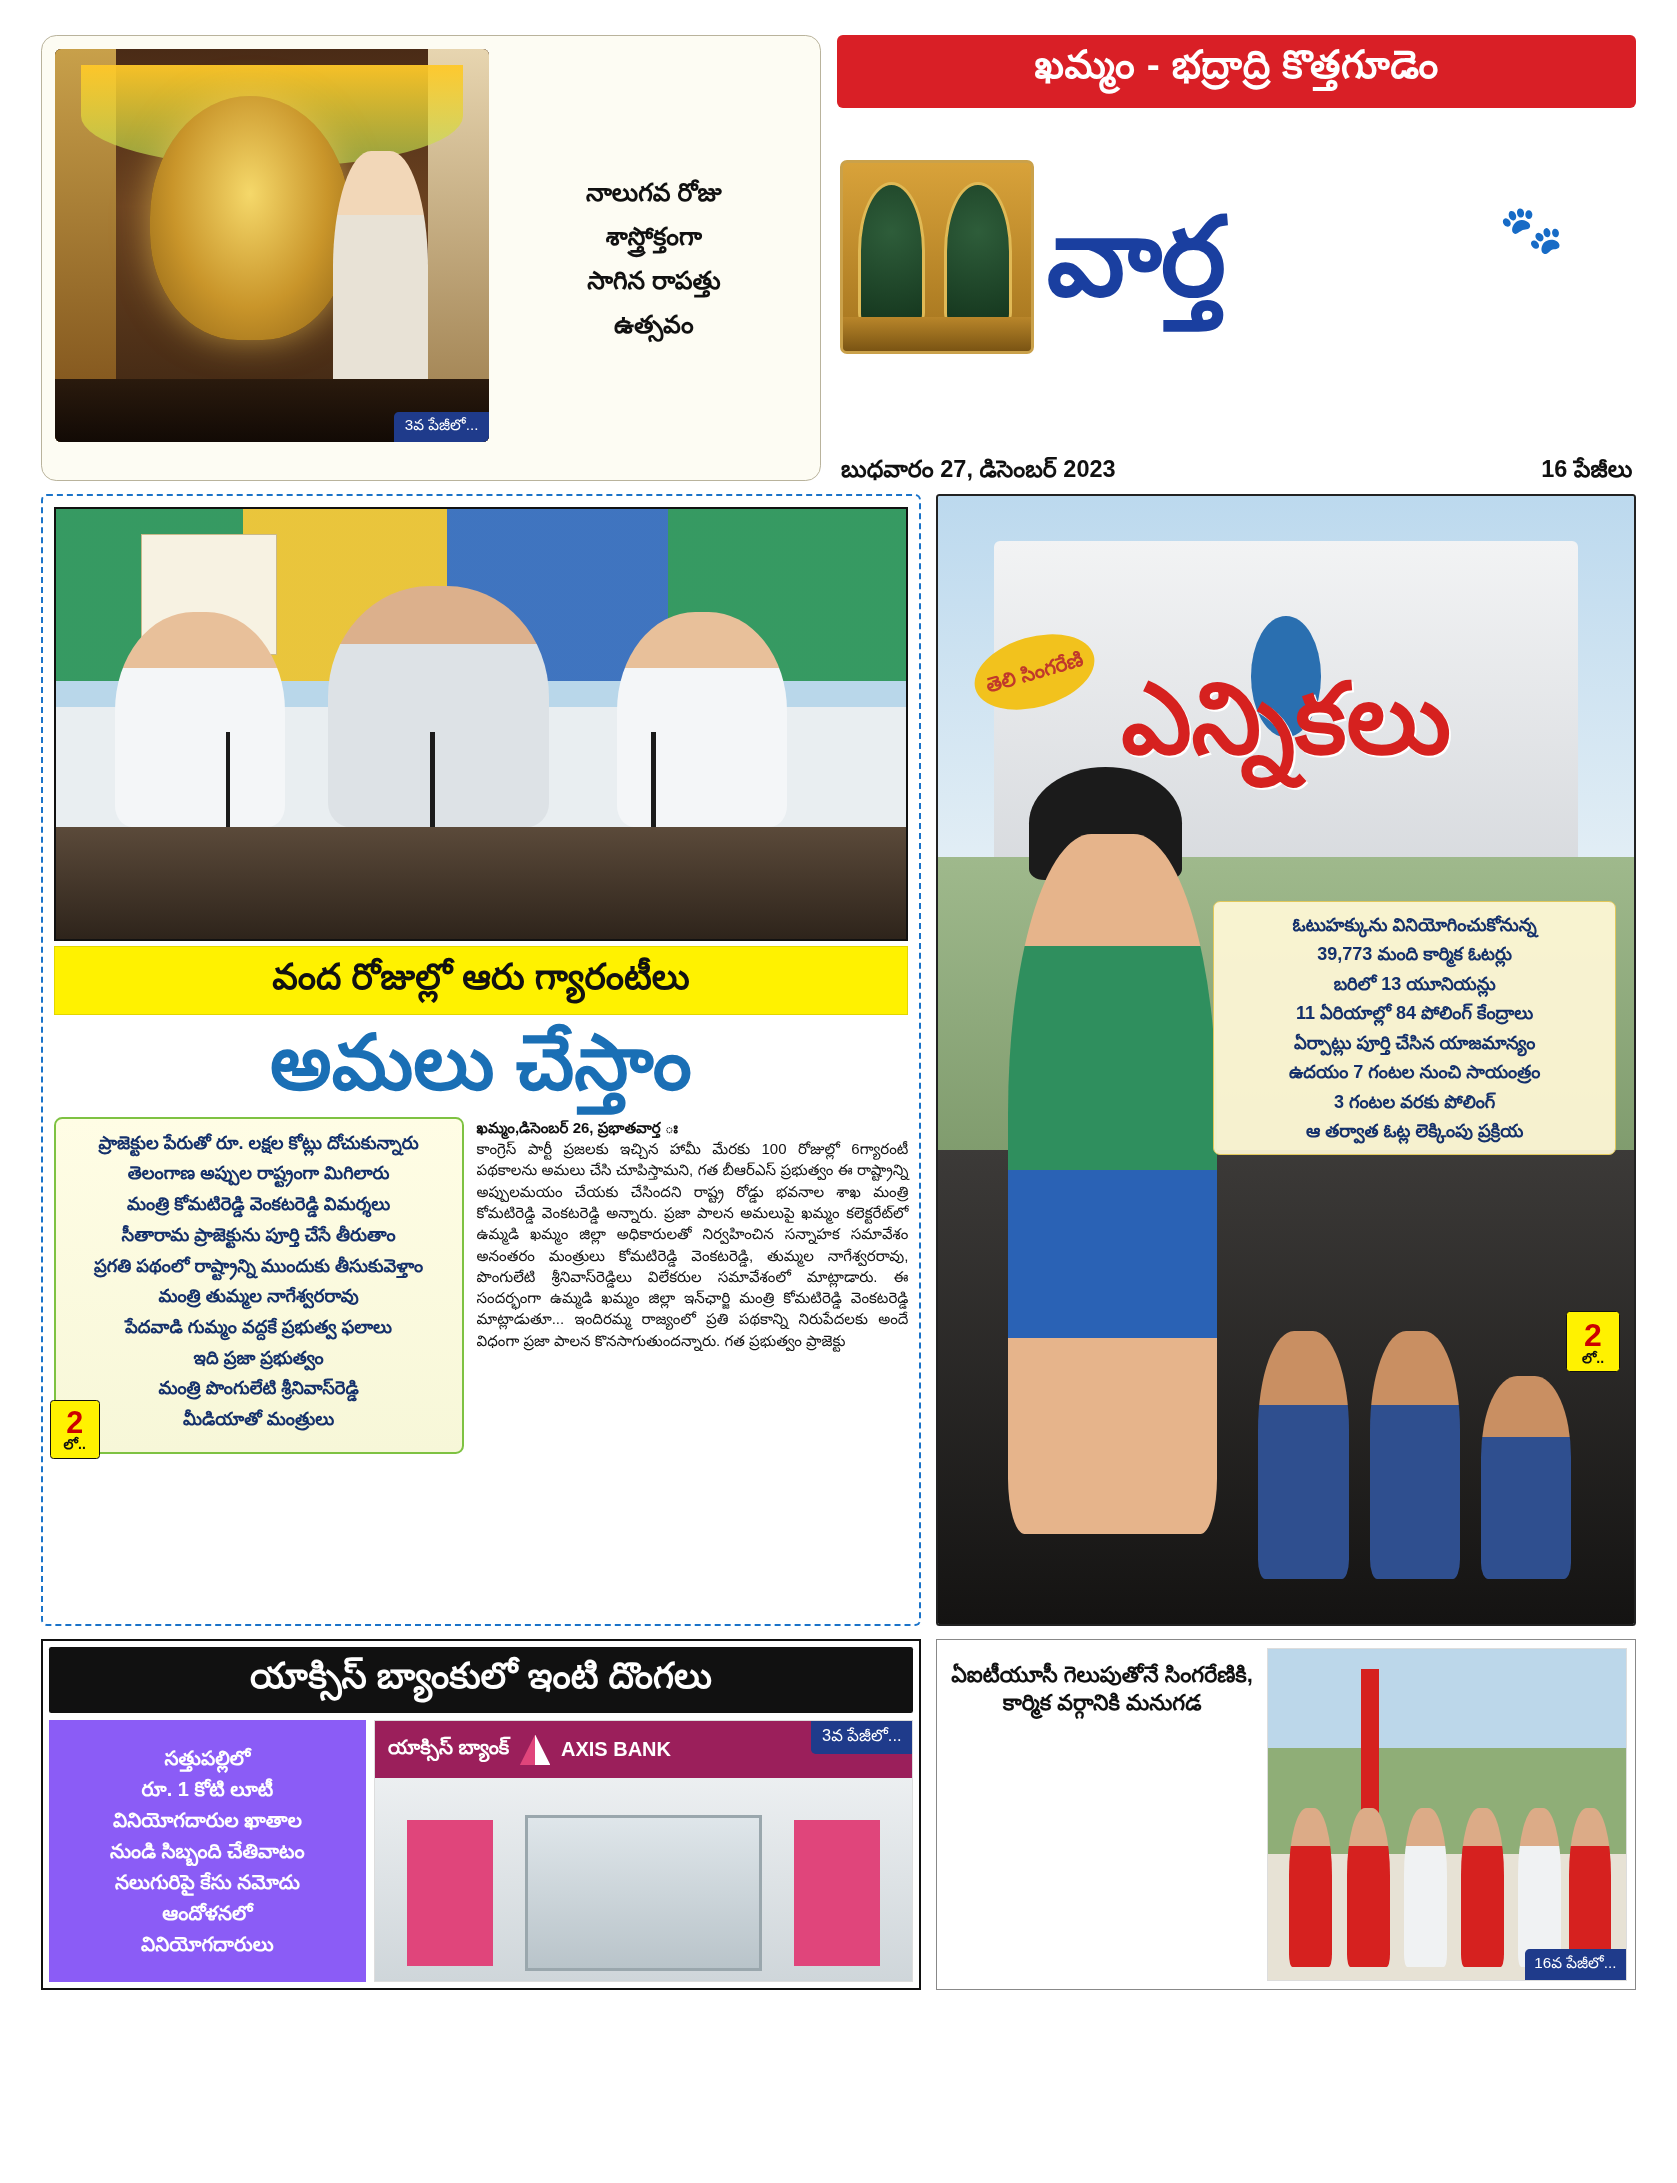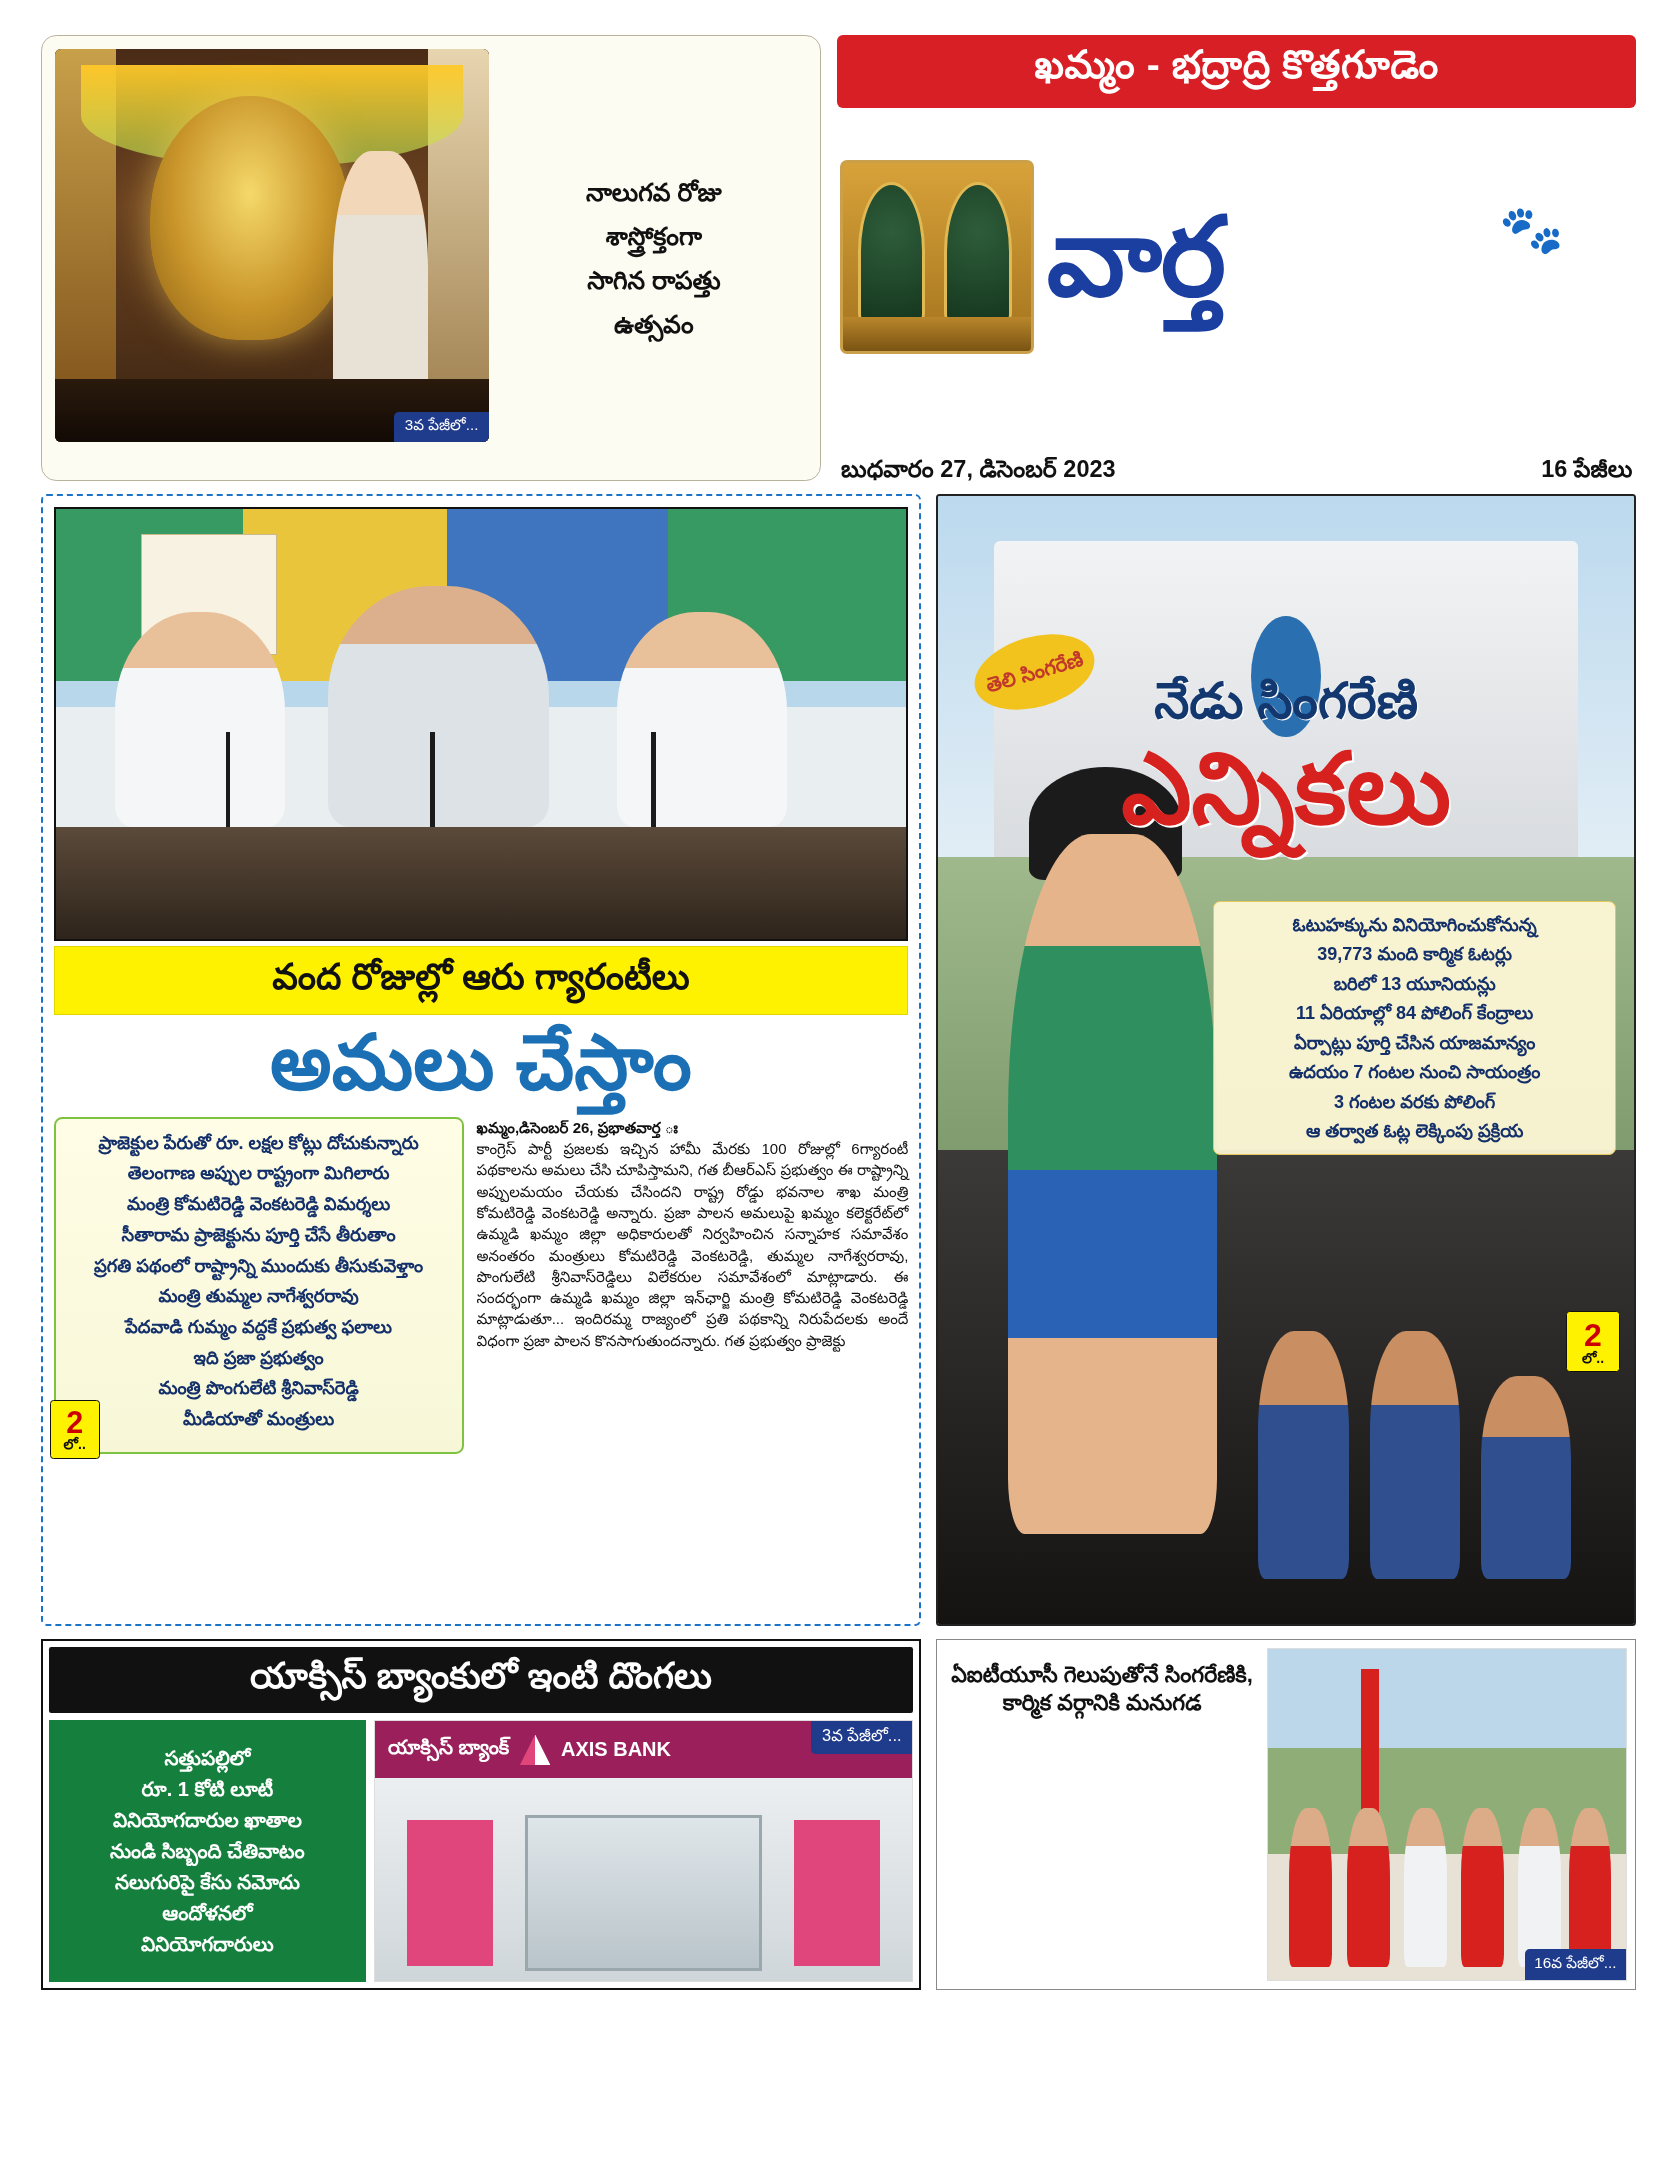--- a/index.html
+++ b/index.html
@@ -205,21 +205,21 @@
 
   
   .bottom { display:flex; gap:15.2px; margin-top:13px; height:351px; }
   .bl { width:880px; border:2.3px solid #111; padding:5.9px; display:flex; flex-direction:column; }
   .bl-head {
     background:#111; color:#fff; font-size:36px; font-weight:bold; text-align:center;
     padding:8.2px 5.9px; border-radius:2.3px;
   }
   .bl-body { display:flex; gap:8.2px; margin-top:7px; flex:1; }
   .bl-red {
-    width:317px; background:#15803d; color:#fff; padding:10.6px 8.2px; text-align:center;
+    width:317px; background:#8b5cf6; color:#fff; padding:10.6px 8.2px; text-align:center;
     display:flex; flex-direction:column; justify-content:center; gap:7px;
   }
   .bl-red p { margin:0; font-size:20px; font-weight:bold; line-height:1.2; }
   .bl-photo { flex:1; position:relative; overflow:hidden; border:1.2px solid #ddd; background:#f2f2f2; }
   .bank-sign { position:absolute; left:0; right:0; top:0; height:22%; background:#9b1f5b; display:flex; align-items:center; gap:10.6px; padding:0 13px; }
   .bank-sign .bt { color:#fff; font-size:20px; font-weight:bold; }
   .bank-sign .logo { width:30.5px; height:30.5px; background:conic-gradient(#fff 0 50%, #e0457b 0); clip-path:polygon(50% 0,100% 100%,0 100%); }
   .bank-front { position:absolute; left:0; right:0; top:22%; bottom:0; background:linear-gradient(180deg,#eceff1,#cfd6da); }
   .bank-door { position:absolute; left:28%; top:36%; width:44%; bottom:4%; background:linear-gradient(180deg,#dfe6ea,#b9c4ca); border:3.5px solid #9aa7ad; }
   .bank-pan { position:absolute; width:16%; top:38%; bottom:6%; background:#e0457b; }
@@ -338,21 +338,20 @@
         <div class="sg-coal"></div>
         <div class="sg-helmet"></div>
         <div class="sg-miner"></div>
         <div class="sg-worker sg-w1"></div>
         <div class="sg-worker sg-w2"></div>
         <div class="sg-worker sg-w3"></div>
       </div>
 
       <div class="sg-title-wrap">
         <div class="sg-stamp">తెలి సింగరేణి</div>
-        <div class="sg-line1">నేడు సింగరేణి</div>
         <div class="sg-line2">ఎన్నికలు</div>
       </div>
 
       <div class="sg-facts">
         <p>ఓటుహక్కును వినియోగించుకోనున్న</p>
         <p>39,773 మంది కార్మిక ఓటర్లు</p>
         <p>బరిలో 13 యూనియన్లు</p>
         <p>11 ఏరియాల్లో 84 పోలింగ్ కేంద్రాలు</p>
         <p>ఏర్పాట్లు పూర్తి చేసిన యాజమాన్యం</p>
         <p>ఉదయం 7 గంటల నుంచి సాయంత్రం</p>

